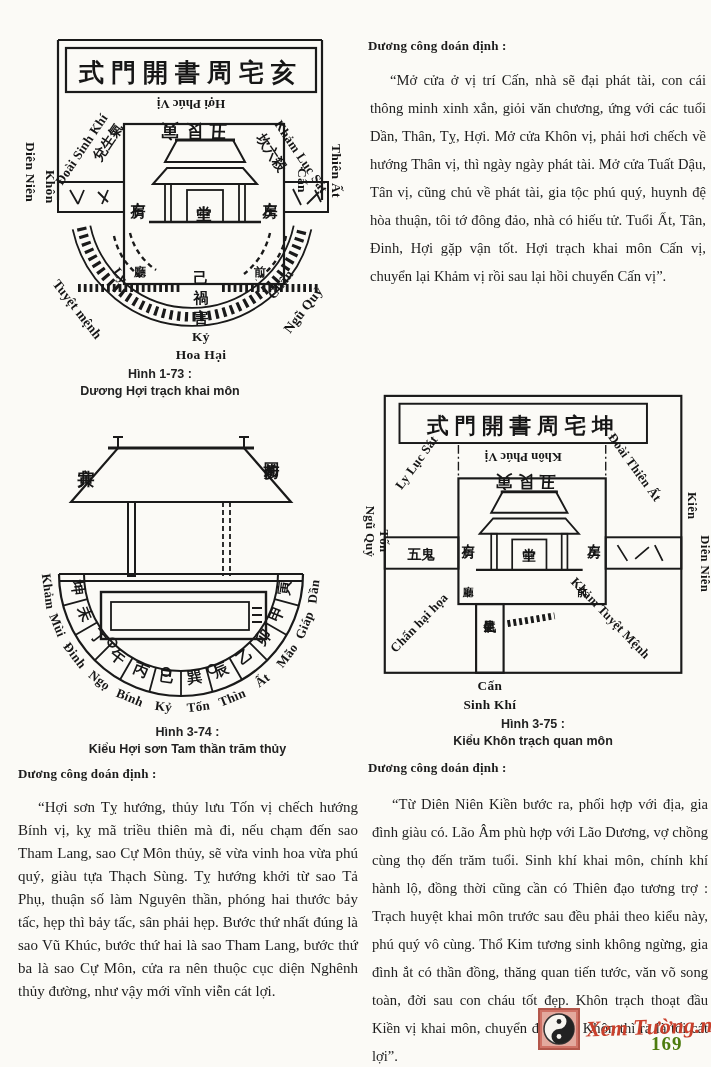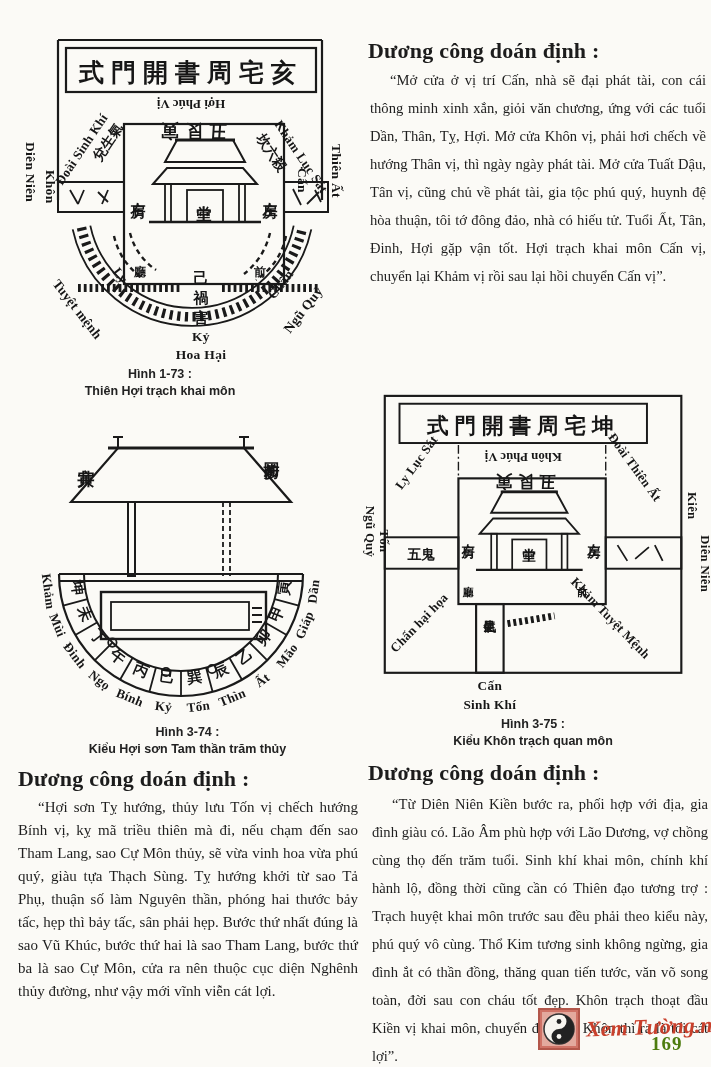--- a/index.html
+++ b/index.html
@@ -1,18 +1,18 @@
 <!DOCTYPE html>
 <html><head>
 <meta charset="utf-8">
 <style>
   html,body{margin:0;padding:0;background:#e8e6e0;}
   .page{position:relative;width:711px;height:1067px;background:#fbfaf6;
         font-family:"Liberation Serif",serif;color:#1c1c1c;overflow:hidden;margin:0 auto;}
-  .heading{position:absolute;font-weight:bold;font-size:22px;letter-spacing:.2px;white-space:nowrap;}
+  .heading{position:absolute;font-weight:bold;font-size:13px;letter-spacing:.2px;white-space:nowrap;}
   .para{position:absolute;font-size:15px;line-height:23px;text-align:justify;text-indent:20px;color:#1e1e1e;}
   .para.rt{font-size:14.6px;line-height:28px;}
   .caption{position:absolute;font-family:"Liberation Sans",sans-serif;font-weight:bold;
            font-size:12.5px;line-height:17px;text-align:center;color:#222;}
   svg{position:absolute;}
   svg text{fill:#161616;font-family:"Liberation Serif",serif;}
   svg .ln{stroke:#1a1a1a;fill:none;}
   .vt{writing-mode:vertical-rl;text-orientation:upright;}
   .lbl{font-size:13px;font-weight:600;letter-spacing:.3px;}
   .lbl2{font-size:13.5px;font-weight:600;letter-spacing:.3px;}
@@ -85,21 +85,21 @@
     <text class="lbl2" transform="rotate(90 286 164)" x="286" y="164">Cấn</text>
     <text class="lbl2" transform="rotate(90 320 140)" x="320" y="140">Thiên Ất</text>
     <text class="lbl2" transform="rotate(52 100 268)" x="100" y="268">Ly</text>
     <text class="lbl2" transform="rotate(52 40 280)" x="40" y="280">Tuyệt mệnh</text>
     <text class="lbl2" transform="rotate(-52 262 296)" x="262" y="296">Chấn</text>
     <text class="lbl2" transform="rotate(-52 278 330)" x="278" y="330">Ngũ Quỷ</text>
   </svg>
 
   <div class="caption" style="left:20px;top:366px;width:280px">
     <div>Hình 1-73 :</div>
-    <div>Thiên Hợi trạch khai môn</div>
+    <div>Dương Hợi trạch khai môn</div>
   </div>
 
   <svg style="left:16px;top:424px" width="332" height="300" viewBox="0 0 332 300">
     <defs>
       <pattern id="hatch2" width="7" height="10" patternUnits="userSpaceOnUse">
         <path d="M3.5 0 V10" stroke="#1a1a1a" stroke-width="1.5"></path>
       </pattern>
     </defs>
     <g>
       <path class="ln" d="M92 24 H238" stroke-width="3"></path>

